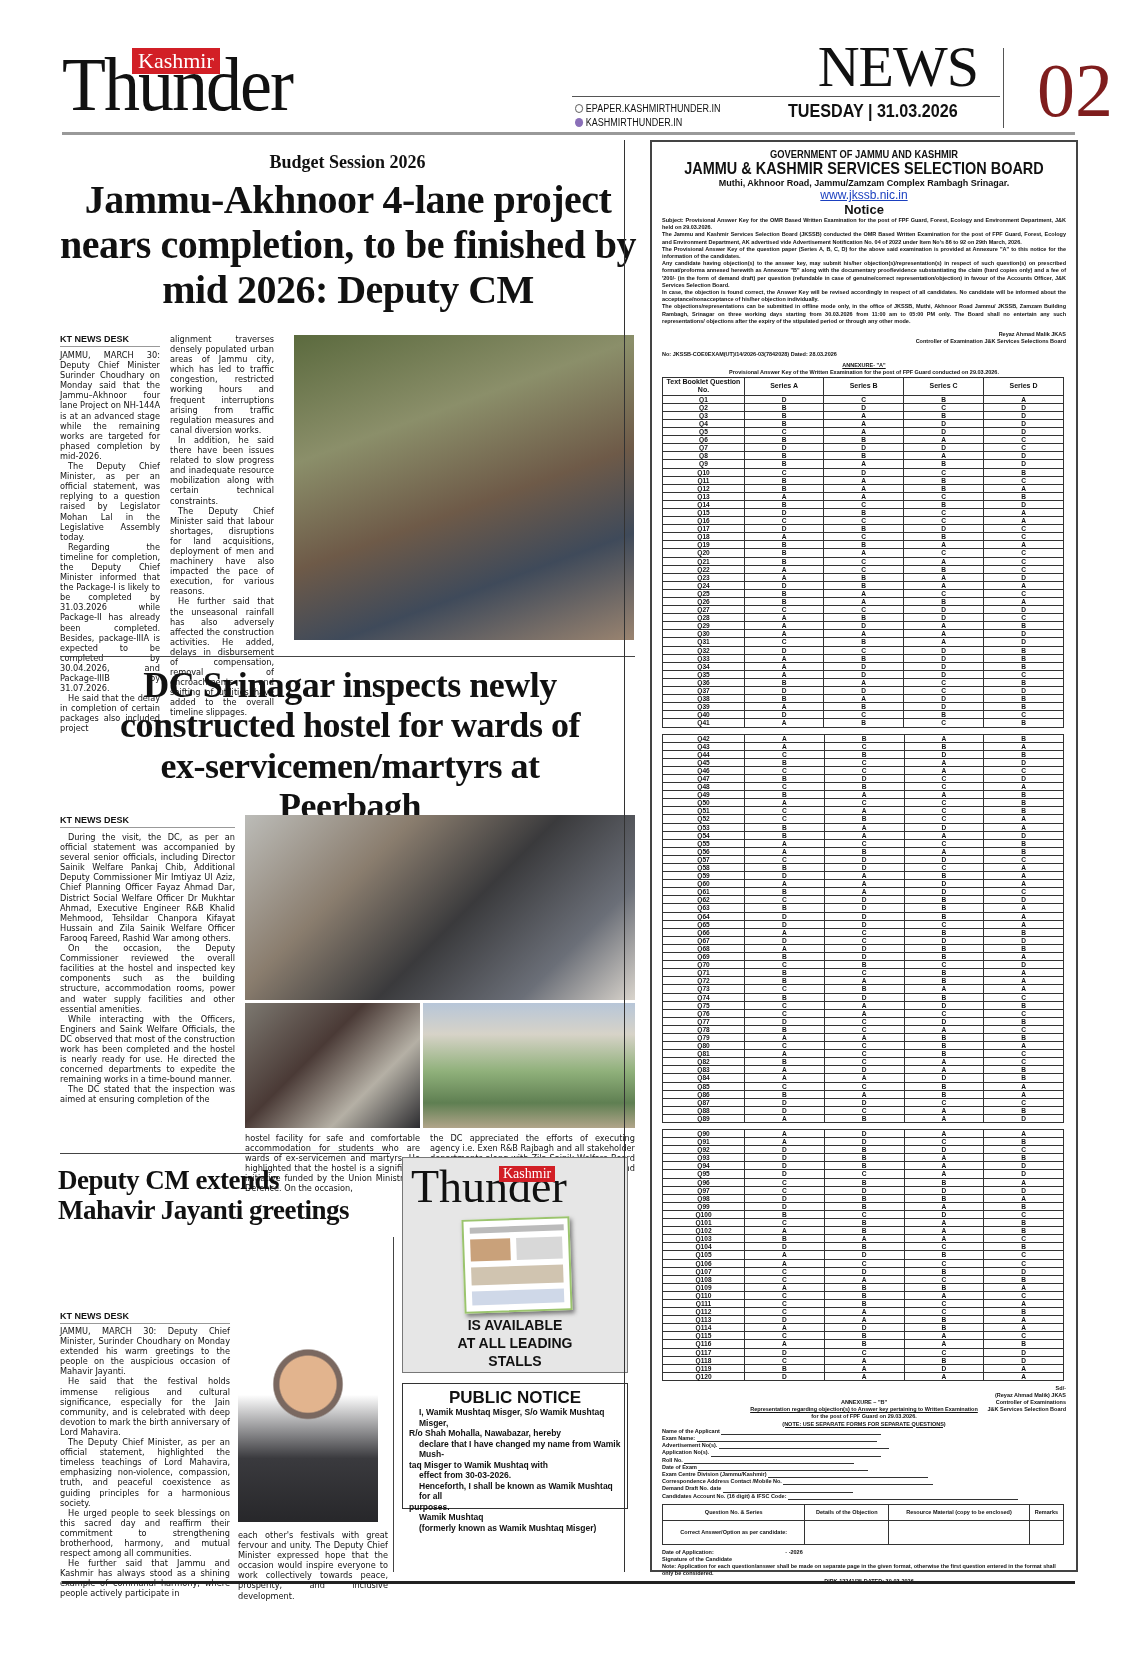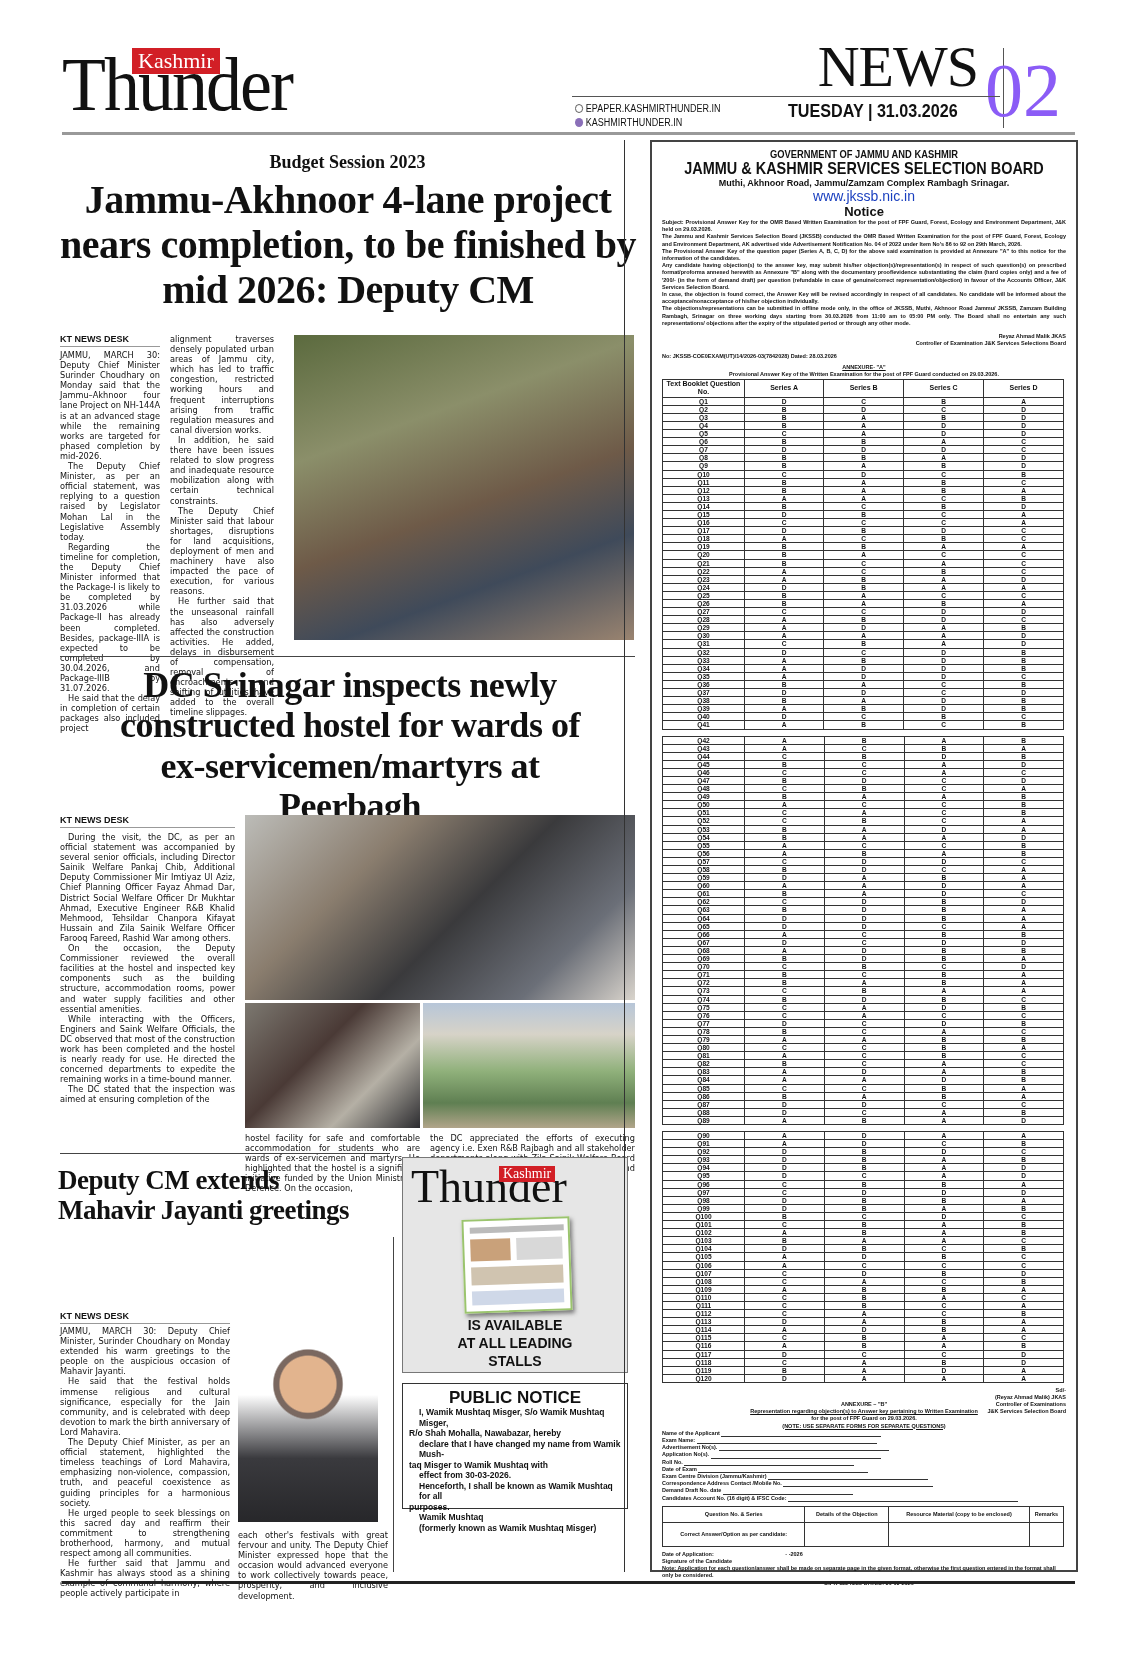--- a/index.html
+++ b/index.html
@@ -3,21 +3,21 @@
 <meta charset="utf-8">
 <style>
 *{box-sizing:border-box;margin:0;padding:0}
 body{width:1140px;height:1669px;background:#fff;font-family:"DejaVu Serif",serif;color:#111;position:relative;overflow:hidden}
 .abs{position:absolute}
 
 .logo-wrap{left:62px;top:44px;width:270px;height:80px}
 .logo-k{position:absolute;left:70px;top:4px;background:#d21f26;color:#fff;font-family:"Liberation Serif",serif;font-size:22px;padding:0 6px;line-height:26px}
 .logo-t{position:absolute;left:0;top:2px;font-family:"Liberation Serif",serif;font-size:72px;line-height:78px;letter-spacing:-2px;transform:scaleY(1.05)}
 .news-word{right:162px;top:38px;font-family:"Liberation Serif",serif;font-size:58px;line-height:58px;letter-spacing:-1px}
-.pageno{left:985px;top:52px;font-family:"Liberation Serif",serif;font-size:76px;line-height:76px;color:#8b5cf6}
+.pageno{left:1037px;top:52px;font-family:"Liberation Serif",serif;font-size:76px;line-height:76px;color:#7f1d1d}
 .vsep{left:1003px;top:48px;width:1px;height:80px;background:#555}
 .hline-r{left:572px;top:96px;width:428px;height:1px;background:#555}
 .urls{left:575px;top:102px;font-family:"Liberation Sans",sans-serif;font-size:10px;line-height:14px;transform:scaleX(.9);transform-origin:left}
 .urls span.ic{display:inline-block;width:9px;height:9px;border-radius:50%;margin-right:3px;vertical-align:-1px}
 .date{left:788px;top:100px;font-family:"Liberation Sans",sans-serif;font-size:19px;font-weight:bold;transform:scaleX(.85);transform-origin:left}
 .topline{left:62px;top:132px;width:1013px;height:3px;background:#999}
 
 .kicker{left:60px;top:152px;width:575px;text-align:center;font-family:"Liberation Serif",serif;font-weight:bold;font-size:18px}
 .headline{font-family:"Liberation Serif",serif;font-weight:bold;text-align:center;line-height:1.12;letter-spacing:-.5px}
 .h1{left:58px;top:178px;width:580px;font-size:40px}
@@ -43,21 +43,21 @@
 .pubnotice{left:402px;top:1383px;width:226px;height:126px;border:1px solid #333;padding:4px 6px;font-family:"Liberation Sans",sans-serif;font-size:8.5px;line-height:10.5px;font-weight:bold;transform:scaleX(1)}
 .pubnotice h4{text-align:center;font-size:17px;line-height:19px}
 .pubnotice .ind{padding-left:10px}
 
 .jk-outer{left:624px;top:140px;width:1px;height:1432px;background:#333}
 .jk{left:650px;top:140px;width:428px;height:1432px;border:2px solid #444;font-family:"Liberation Sans",sans-serif;color:#111}
 .jk .c{text-align:center}
 .jk-gov{font-weight:bold;font-size:11px;margin-top:6px;transform:scaleX(.85)}
 .jk-board{font-weight:bold;font-size:17px;line-height:18px;transform:scaleX(.85)}
 .jk-addr{font-size:9px;font-weight:bold}
-.jk-url{font-size:14px;color:#1a3fbf;}
+.jk-url{font-size:12px;color:#1a3fbf;text-decoration:underline}
 .jk-notice{font-size:13px;font-weight:bold}
 .jk-small{font-size:5.5px;line-height:7.2px;font-weight:bold;padding:0 10px;text-align:justify}
 .jk-sig{font-size:5.5px;line-height:7px;font-weight:bold;text-align:right;padding-right:10px}
 table.ak{border-collapse:collapse;margin-left:10px;width:402px;font-size:6.6px;font-weight:bold}
 table.ak td,table.ak th{border:1px solid #333;text-align:center;line-height:7.1px;height:7.6px;padding:0}
 table.ak th{font-size:7px;line-height:8px;height:18px}
 .form-line{font-size:5.5px;line-height:7.2px;font-weight:bold;padding-left:10px}
 .form-line span.u{display:inline-block;border-bottom:1px solid #333;vertical-align:bottom}
 table.obj{border-collapse:collapse;margin:4px 10px;width:402px;font-size:5.5px;font-weight:bold}
 table.obj td{border:1px solid #333;text-align:center;height:16px;padding:1px}
@@ -75,21 +75,21 @@
 <div class="abs vsep"></div>
 <div class="abs pageno">02</div>
 <div class="abs hline-r"></div>
 <div class="abs urls">
   <div><span class="ic" style="border:1.5px solid #555"></span><span>EPAPER.KASHMIRTHUNDER.IN</span></div>
   <div><span class="ic" style="background:#8a6fb8"></span><span>KASHMIRTHUNDER.IN</span></div>
 </div>
 <div class="abs date">TUESDAY | 31.03.2026</div>
 <div class="abs topline"></div>
 
-<div class="abs kicker">Budget Session 2023</div>
+<div class="abs kicker">Budget Session 2026</div>
 <div class="abs headline h1">Jammu-Akhnoor 4-lane project nears completion, to be finished by mid 2026: Deputy CM</div>
 <div class="abs desk" style="left:60px;top:334px;width:100px">KT NEWS DESK</div>
 <div class="abs body" style="left:60px;top:350px;width:100px">
   <p class="first">JAMMU, MARCH 30: Deputy Chief Minister Surinder Choudhary on Monday said that the Jammu–Akhnoor four lane Project on NH-144A is at an advanced stage while the remaining works are targeted for phased completion by mid-2026.</p>
   <p>The Deputy Chief Minister, as per an official statement, was replying to a question raised by Legislator Mohan Lal in the Legislative Assembly today.</p>
   <p>Regarding the timeline for completion, the Deputy Chief Minister informed that the Package-I is likely to be completed by 31.03.2026 while Package-II has already been completed. Besides, package-IIIA is expected to be completed by 30.04.2026, and Package-IIIB by 31.07.2026.</p>
   <p>He said that the delay in completion of certain packages also included project</p>
 </div>
 <div class="abs body" style="left:170px;top:334px;width:104px">
   <p class="first">alignment traverses densely populated urban areas of Jammu city, which has led to traffic congestion, restricted working hours and frequent interruptions arising from traffic regulation measures and canal diversion works.</p>
@@ -125,21 +125,21 @@
 <div class="abs desk" style="left:60px;top:1311px;width:170px">KT NEWS DESK</div>
 <div class="abs body" style="left:60px;top:1326px;width:170px">
   <p class="first">JAMMU, MARCH 30: Deputy Chief Minister, Surinder Choudhary on Monday extended his warm greetings to the people on the auspicious occasion of Mahavir Jayanti.</p>
   <p>He said that the festival holds immense religious and cultural significance, especially for the Jain community, and is celebrated with deep devotion to mark the birth anniversary of Lord Mahavira.</p>
   <p>The Deputy Chief Minister, as per an official statement, highlighted the timeless teachings of Lord Mahavira, emphasizing non-violence, compassion, truth, and peaceful coexistence as guiding principles for a harmonious society.</p>
   <p>He urged people to seek blessings on this sacred day and reaffirm their commitment to strengthening brotherhood, harmony, and mutual respect among all communities.</p>
   <p>He further said that Jammu and Kashmir has always stood as a shining example of communal harmony, where people actively participate in</p>
 </div>
 <div class="abs photo5" style="left:238px;top:1310px;width:140px;height:212px"></div>
 <div class="abs body" style="left:238px;top:1530px;width:150px">
-    <p class="first">each other's festivals with great fervour and unity. The Deputy Chief Minister expressed hope that the occasion would advanced everyone to work collectively towards peace, prosperity, and inclusive development.</p>
+    <p class="first">each other's festivals with great fervour and unity. The Deputy Chief Minister expressed hope that the occasion would inspire everyone to work collectively towards peace, prosperity, and inclusive development.</p>
   </div>
 <div class="abs colsep" style="left:393px;top:1237px;height:335px"></div>
 
 <div class="abs promo">
   <div class="promo-t">Thunder</div>
   <div class="promo-k">Kashmir</div>
   <div class="promo-paper">
     <div style="left:6px;top:6px;width:94px;height:6px"></div>
     <div style="left:6px;top:18px;width:40px;height:22px;background:#c9a17a"></div>
     <div style="left:52px;top:18px;width:46px;height:22px;background:#d8d8d8"></div>

